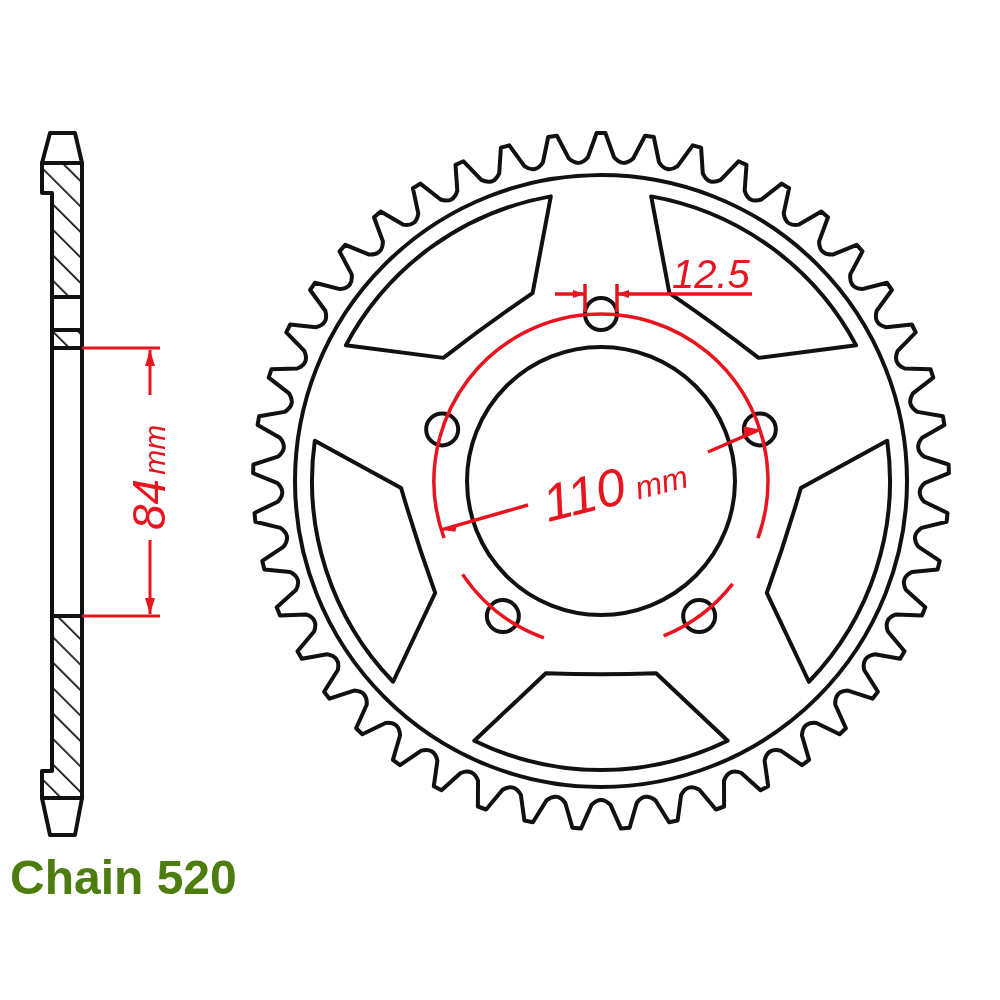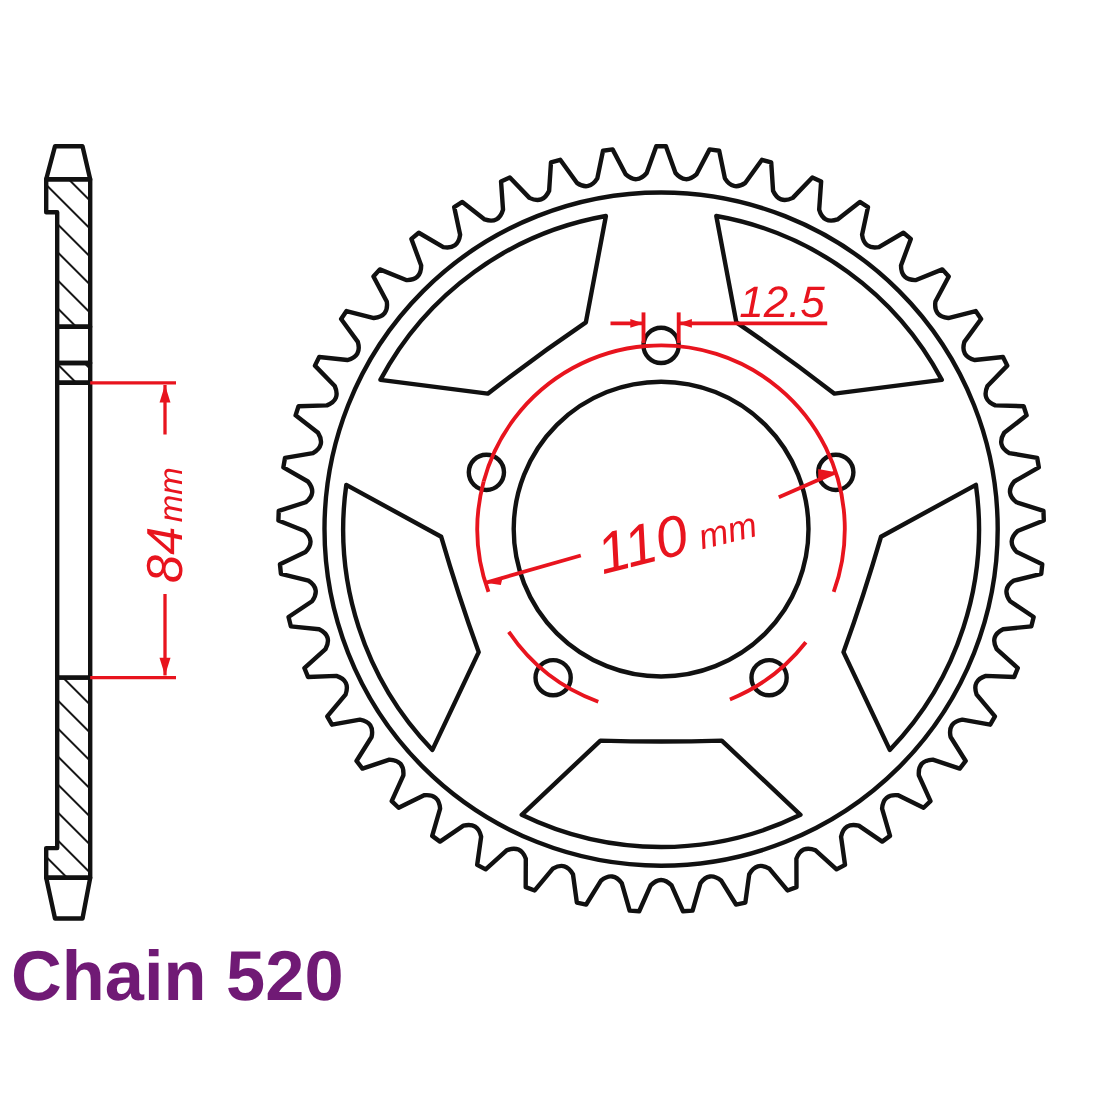--- a/index.html
+++ b/index.html
@@ -1,21 +1,21 @@
 <!DOCTYPE html>
 <html><head>
   <meta charset="utf-8">
   <style>
     html, body { margin: 0; padding: 0; background: #ffffff; }
     body { width: 1000px; height: 1000px; position: relative; overflow: hidden; font-family: "Liberation Sans", sans-serif; }
     #stage { position: absolute; left: 0; top: 0; width: 1000px; height: 1000px; }
     .caption {
       position: absolute; left: 10px; top: 850px;
       font-family: "Liberation Sans", sans-serif;
-      font-weight: bold; font-size: 64px; color: #701a75;
+      font-weight: bold; font-size: 48px; color: #4d7c0f;
       letter-spacing: 0px;
     }
     .dimtext { font-family: "Liberation Sans", sans-serif; font-style: italic; fill: #e8141e; }
   </style>
 </head>
 <body>
 
 <svg id="stage" viewBox="0 0 1000 1000" xmlns="http://www.w3.org/2000/svg">
 
   <g id="side-view" fill="none" stroke="#111" stroke-width="4" stroke-linejoin="round">

